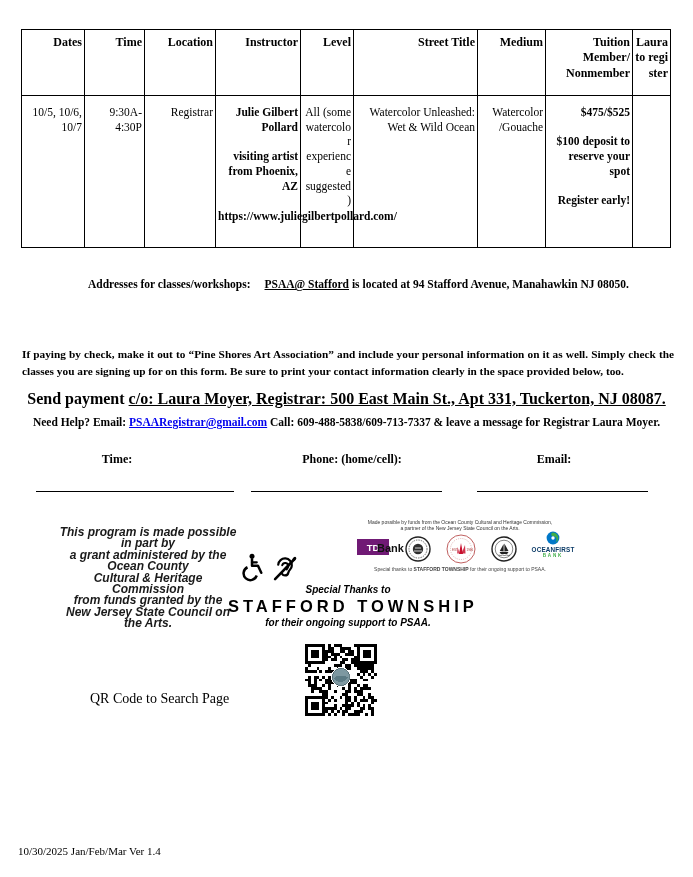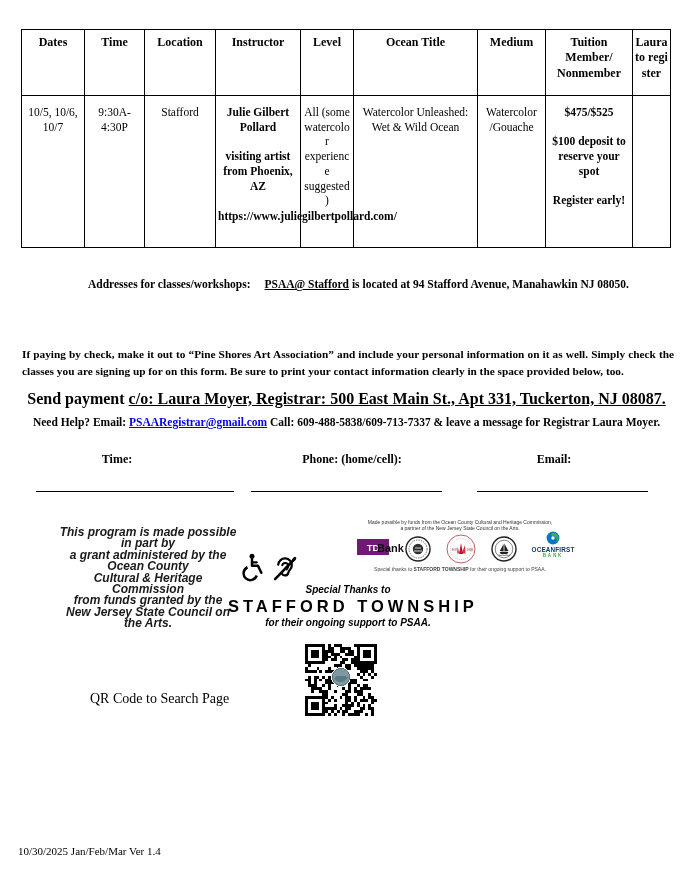--- a/index.html
+++ b/index.html
@@ -9,21 +9,21 @@
     font-family:"Liberation Serif", serif; color:#000; overflow:hidden;
   }
   .abs { position:absolute; }
 
   
   table.classes {
     position:absolute; left:21px; top:29px;
     border-collapse:collapse; table-layout:fixed; width:649px;
   }
   table.classes th, table.classes td {
-    border:1.6px solid #000; vertical-align:top; text-align:center;
+    border:1.6px solid #000; vertical-align:top; text-align:right;
     padding:5px 2px 2px 2px; line-height:1.28;
   }
   table.classes th { font-size:12px; font-weight:bold; height:66px; }
   table.classes td { font-size:11.5px; height:152px; padding-top:9px; }
   .pre { white-space:pre-line; }
   .th-check { word-break:break-all; }
   .cell-level { overflow-wrap:anywhere; }
   .cell-instructor { font-weight:bold; }
   .cell-tuition { font-weight:bold; }
   .gap-top { margin-top:15px; }
@@ -90,29 +90,29 @@
         <col style="width:87px">
         <col style="width:38px">
     </colgroup>
     <tbody>
         <tr>
       <th>Dates</th>
       <th>Time</th>
       <th>Location</th>
       <th>Instructor</th>
       <th>Level</th>
-      <th>Ocean Title</th>
+      <th>Street Title</th>
       <th>Medium</th>
       <th>Tuition Member/ Nonmember</th>
       <th class="th-check">Laura to register</th>
     </tr>
     <tr>
       <td>10/5, 10/6, 10/7</td>
       <td>9:30A-4:30P</td>
-      <td>Stafford</td>
+      <td>Registrar</td>
       <td class="cell-instructor">
         <div>Julie Gilbert Pollard</div>
         <div class="gap-top">visiting artist from Phoenix, AZ</div>
         <div class="gap-top"><span class="weblink">https://www.juliegilbertpollard.com/</span></div>
       </td>
       <td class="cell-level">All (some watercolor experience suggested)</td>
       <td class="pre">Watercolor Unleashed:  Wet &amp; Wild Ocean</td>
       <td class="pre">Watercolor
 /Gouache</td>
       <td class="pre cell-tuition">$475/$525

